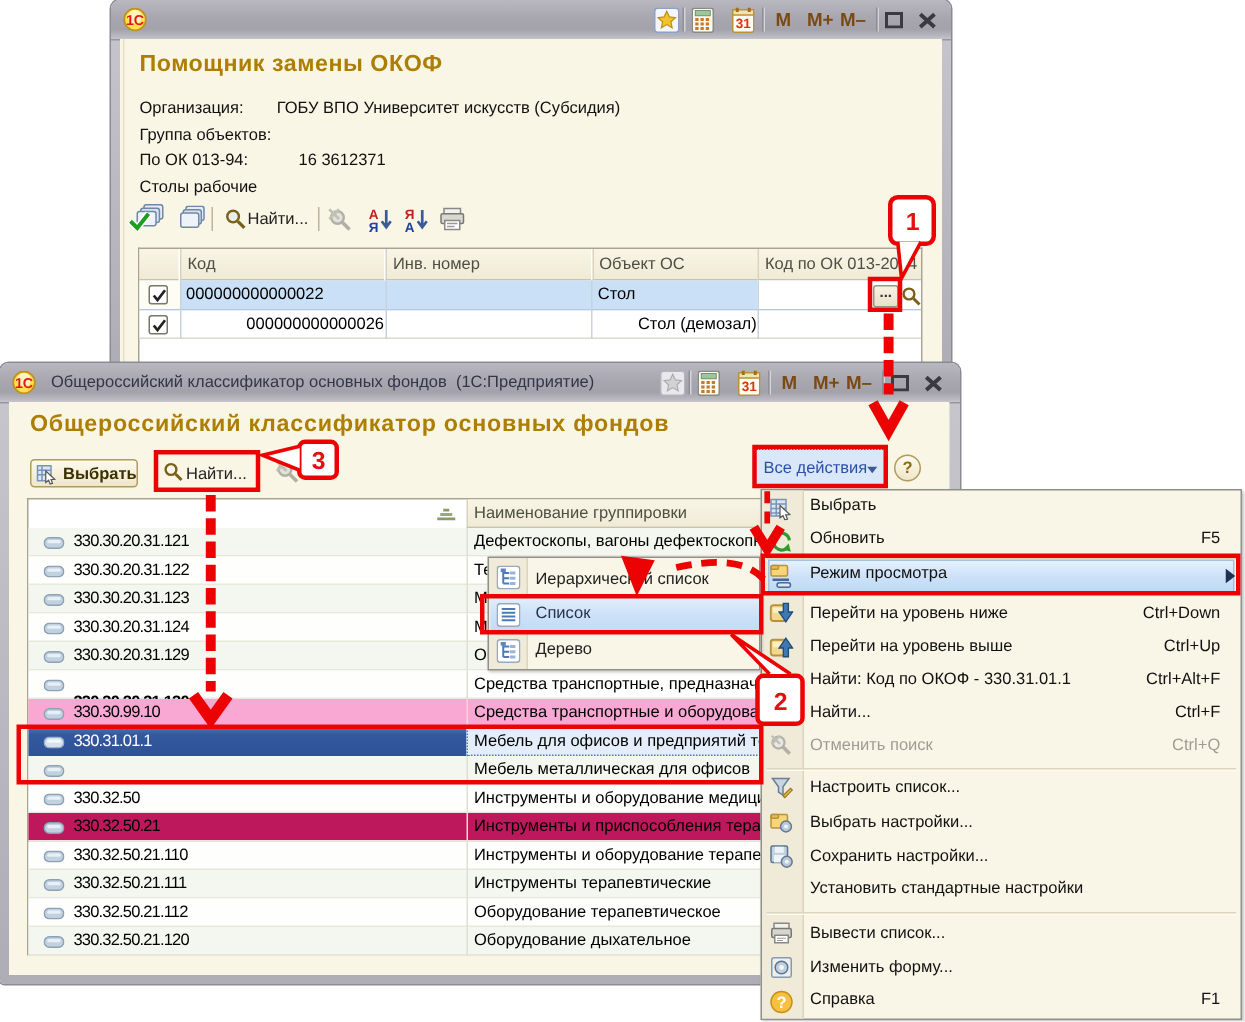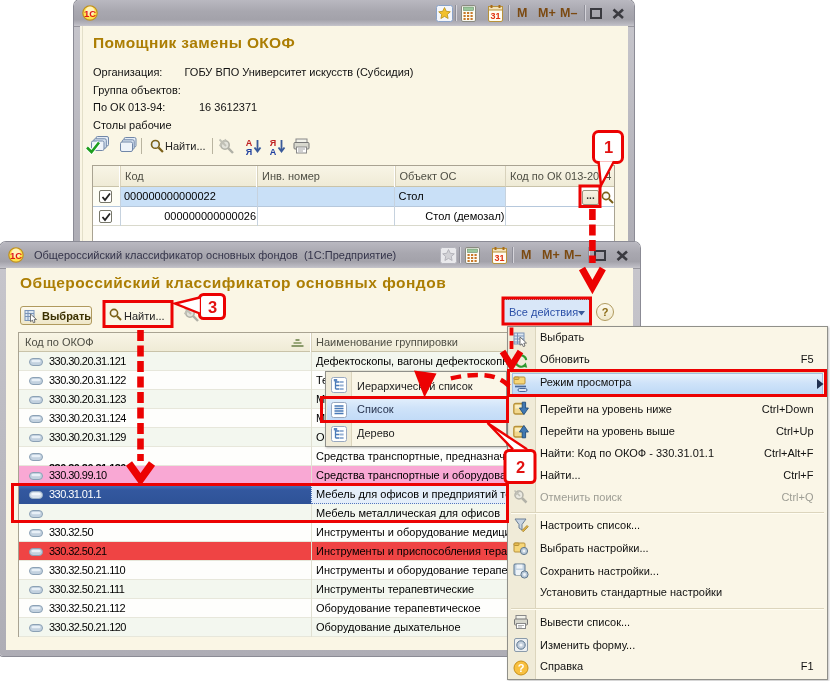--- a/index.html
+++ b/index.html
@@ -244,21 +244,20 @@
      <svg class="abs" style="left:74px;top:11px;" width="8" height="5">
           <path d="M0 0 L7 0 L3.5 4.5 Z" fill="#3a5a9a"></path>
         </svg>
    </div>
 
    <div class="abs" style="left:590px;top:35px;width:18px;height:18px;border-radius:50%;background:linear-gradient(180deg,#fdfaee,#efe7c9);border:1px solid #b09a5e;color:#8a6a14;font-weight:bold;text-align:center;line-height:16px;">?</div>
  </div>
 </div>
 
 <div class="tbl" id="tbl2" style="left:18px;top:331.5px;width:602px;height:305px;">
-  <div class="th" style="left:0;top:0;width:291px;height:19px;border-bottom:1px solid #c9c3a9;padding:3px 0 0 6px;">Код по ОКОФ</div>
   <div class="th" style="left:292px;top:0;width:308px;height:19px;border-bottom:1px solid #c9c3a9;border-left:1px solid #d8d2bc;padding:3px 0 0 4px;">Наименование группировки</div>
   <svg class="abs" style="left:272px;top:6px;" width="13" height="8">
       <rect x="4.5" y="0" width="4" height="2" fill="#8a9a6a"></rect>
       <rect x="2.5" y="3" width="8" height="2" fill="#9aa87a"></rect>
       <rect x="0.5" y="6" width="12" height="2" fill="#8a9a6a"></rect>
     </svg>
   <div id="rows2">
 <div class="abs" style="left:0;top:19px;width:600px;height:19px;background:#f3f7ef;border-bottom:1px solid #e7e7db;">
         <svg class="abs" style="left:10px;top:6px;" width="14" height="8">
           <rect x="0.5" y="0.5" width="13" height="7" rx="3.5" fill="#c2d1df" stroke="#8ba1b5"></rect>
@@ -345,21 +344,21 @@
       </div>
 <div class="abs" style="left:0;top:190px;width:600px;height:19px;background:#fefefc;border-bottom:1px solid #e7e7db;">
         <svg class="abs" style="left:10px;top:6px;" width="14" height="8">
           <rect x="0.5" y="0.5" width="13" height="7" rx="3.5" fill="#c2d1df" stroke="#8ba1b5"></rect>
           <rect x="2.5" y="2" width="9" height="2.2" rx="1.1" fill="#e8f0f7"></rect>
         </svg>
         <div class="abs" style="left:30px;top:3px;white-space:nowrap;font-size:11px;letter-spacing:-0.55px;">330.32.50</div>
         <div class="abs" style="left:297px;top:3px;white-space:nowrap;">Инструменты и оборудование медицинские</div>
         <div class="abs" style="left:291.5px;top:0;width:1px;height:19px;background:#e0e0d2;"></div>
       </div>
-<div class="abs" style="left:0;top:209px;width:600px;height:19px;background:#ef4444;border-bottom:1px solid #e7e7db;">
+<div class="abs" style="left:0;top:209px;width:600px;height:19px;background:#be185d;border-bottom:1px solid #e7e7db;">
         <svg class="abs" style="left:10px;top:6px;" width="14" height="8">
           <rect x="0.5" y="0.5" width="13" height="7" rx="3.5" fill="#c2d1df" stroke="#8ba1b5"></rect>
           <rect x="2.5" y="2" width="9" height="2.2" rx="1.1" fill="#e8f0f7"></rect>
         </svg>
         <div class="abs" style="left:30px;top:3px;white-space:nowrap;font-size:11px;letter-spacing:-0.55px;">330.32.50.21</div>
         <div class="abs" style="left:297px;top:3px;white-space:nowrap;">Инструменты и приспособления терапевтические</div>
         <div class="abs" style="left:291.5px;top:0;width:1px;height:19px;background:#e0e0d2;"></div>
       </div>
 <div class="abs" style="left:0;top:228px;width:600px;height:19px;background:#fefefc;border-bottom:1px solid #e7e7db;">
         <svg class="abs" style="left:10px;top:6px;" width="14" height="8">

